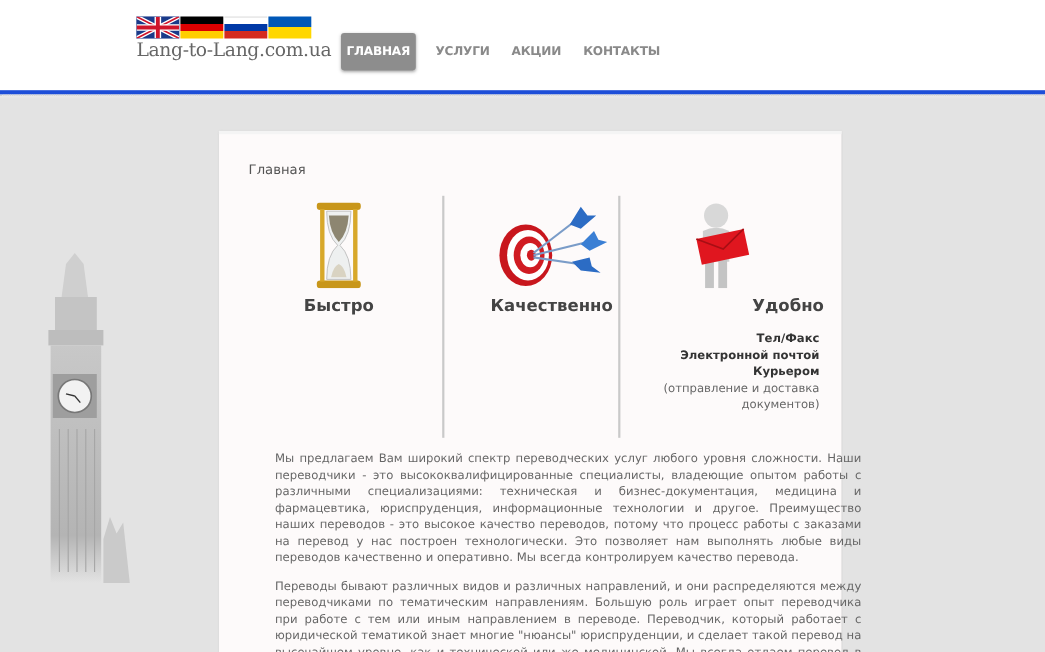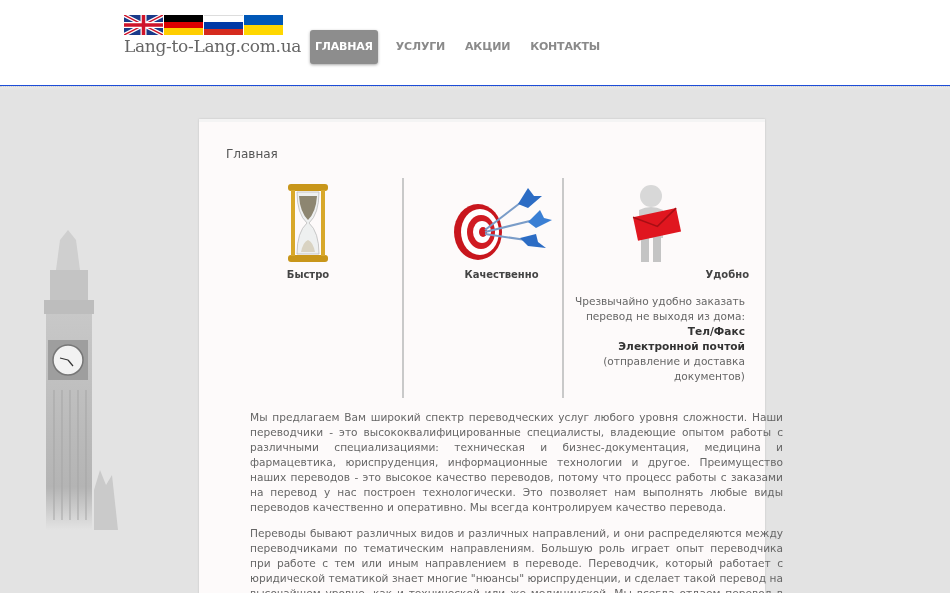--- a/index.html
+++ b/index.html
@@ -6,21 +6,21 @@
   html, body { width: 950px; height: 593px; overflow: hidden; }
   body {
     background: #e3e3e3;
     font-family: "DejaVu Sans", "Liberation Sans", sans-serif;
     color: #555;
     position: relative;
   }
   .header {
     position: absolute; left: 0; top: 0; width: 950px; height: 86px;
     background: #ffffff;
-    border-bottom: 1px solid #1d4ed8;
+    border-bottom: 4px solid #1d4ed8;
   }
   .header-dots {
     position: absolute; left: 0; top: 86px; width: 950px; height: 4px;
     border-top: 1px dotted #cfcfcf;
     background: linear-gradient(#e9e9e9, #e3e3e3);
   }
   .logo { position: absolute; left: 124px; top: 15px; width: 160px; height: 50px; }
   .flags { display: flex; height: 20px; }
   .flag { width: 39px; height: 20px; margin-right: 1px; position: relative; overflow: hidden; }
   .flag-uk { background: #1a3a8a; }
@@ -54,21 +54,21 @@
   .page-title { position: absolute; left: 27px; top: 25px; font-size: 12px; color: #555; }
   .features { position: absolute; left: 14px; top: 56px; width: 540px; height: 220px; }
   .feature { position: absolute; top: 0; height: 220px; text-align: center; }
   .feature-1 { left: 0; width: 190px; }
   .feature-2 { left: 209px; width: 159px; }
   .feature-3 { left: 351px; width: 185px; text-align: right; }
   .vsep { position: absolute; top: 0; width: 2px; height: 220px; background: #c9c9c9; }
   .vsep-1 { left: 189px; }
   .vsep-2 { left: 349px; }
   .feature-icon { height: 80px; margin-top: 4px; display: flex; justify-content: center; align-items: flex-end; }
-  .feature-title { font-size: 10px; font-weight: bold; color: #444; margin-top: 7px; }
+  .feature-title { font-size: 15px; font-weight: bold; color: #444; margin-top: 7px; }
   .feature-text { font-size: 10.6px; line-height: 15px; color: #666; margin-top: 14px; padding: 0 4px; }
   .feature-text b { color: #333; }
   .body-text {
     position: absolute; left: 27px; width: 533px;
     font-size: 10.6px; line-height: 15px; color: #666; text-align: justify; margin-left: 24px;
   }
   .p1 { top: 288px; }
   .p2 { top: 404px; }
 </style>
 </head>
@@ -179,23 +179,23 @@
           <rect x="12" y="52" width="8" height="26" fill="#c4c4c4"></rect>
           <rect x="24" y="52" width="8" height="26" fill="#c4c4c4"></rect>
           <g transform="rotate(-12 30 40)">
             <rect x="6" y="28" width="44" height="24" fill="#e0161f"></rect>
             <path d="M6,28 L28,42 L50,28" fill="none" stroke="#a80e14" stroke-width="1.5"></path>
           </g>
         </svg>
       </div>
       <div class="feature-title">Удобно</div>
       <div class="feature-text">
-        <div>Чрезвычайно удобно заказать перевод не выходя из дома:</div>
         <div><b>Тел/Факс</b></div>
         <div><b>Электронной почтой</b></div>
+        <div><b>Курьером</b></div>
         <div>(отправление и доставка документов)</div>
       </div>
     </div>
   </div>
 
   <p class="body-text p1">Мы предлагаем Вам широкий спектр переводческих услуг любого уровня сложности. Наши переводчики - это высококвалифицированные специалисты, владеющие опытом работы с различными специализациями: техническая и бизнес-документация, медицина и фармацевтика, юриспруденция, информационные технологии и другое. Преимущество наших переводов - это высокое качество переводов, потому что процесс работы с заказами на перевод у нас построен технологически. Это позволяет нам выполнять любые виды переводов качественно и оперативно. Мы всегда контролируем качество перевода.</p>
   <p class="body-text p2">Переводы бывают различных видов и различных направлений, и они распределяются между переводчиками по тематическим направлениям. Большую роль играет опыт переводчика при работе с тем или иным направлением в переводе. Переводчик, который работает с юридической тематикой знает многие "нюансы" юриспруденции, и сделает такой перевод на высочайшем уровне, как и технической или же медицинской. Мы всегда отдаем перевод в работу только</p>
 </div>
 
 </body></html>

